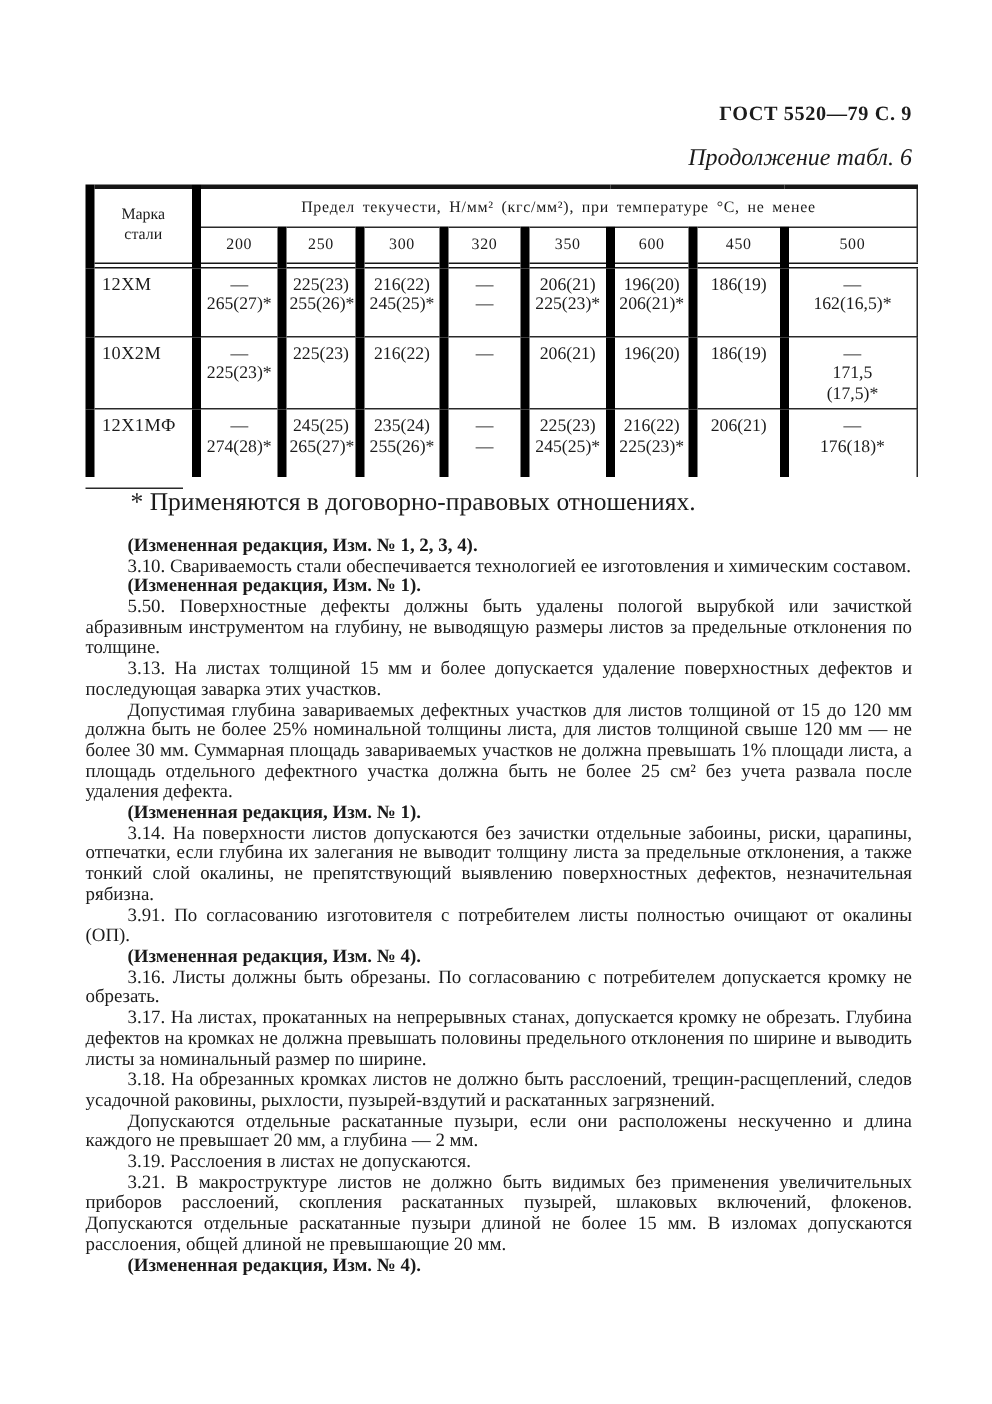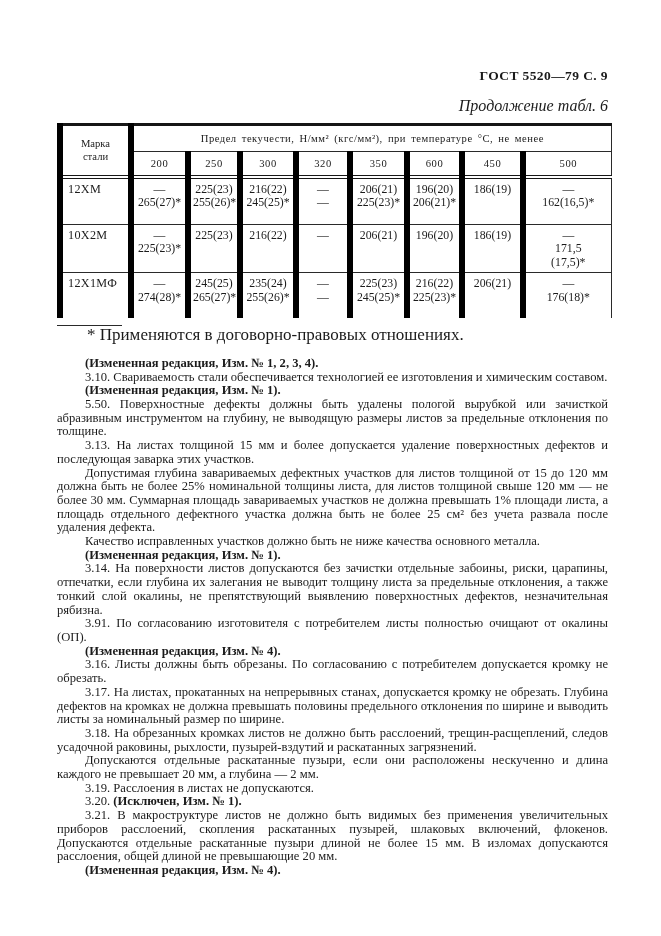--- a/index.html
+++ b/index.html
@@ -245,28 +245,26 @@
   <div class="footnote-rule"></div>
   <p class="footnote">* Применяются в договорно-правовых отношениях.</p>
 
   <div class="text-block">
     <p class="b">(Измененная редакция, Изм. № 1, 2, 3, 4).</p>
     <p>3.10. Свариваемость стали обеспечивается технологией ее изготовления и химическим составом.</p>
     <p class="b">(Измененная редакция, Изм. № 1).</p>
     <p>5.50. Поверхностные дефекты должны быть удалены пологой вырубкой или зачисткой абразивным инструментом на глубину, не выводящую размеры листов за предельные отклонения по толщине.</p>
     <p>3.13. На листах толщиной 15 мм и более допускается удаление поверхностных дефектов и последующая заварка этих участков.</p>
     <p>Допустимая глубина завариваемых дефектных участков для листов толщиной от 15 до 120 мм должна быть не более 25% номинальной толщины листа, для листов толщиной свыше 120 мм — не более 30 мм. Суммарная площадь завариваемых участков не должна превышать 1% площади листа, а площадь отдельного дефектного участка должна быть не более 25 см² без учета развала после удаления дефекта.</p>
-    <p>Качество исправленных участков должно быть не ниже качества основного металла.</p>
     <p class="b">(Измененная редакция, Изм. № 1).</p>
     <p>3.14. На поверхности листов допускаются без зачистки отдельные забоины, риски, царапины, отпечатки, если глубина их залегания не выводит толщину листа за предельные отклонения, а также тонкий слой окалины, не препятствующий выявлению поверхностных дефектов, незначительная рябизна.</p>
     <p>3.91. По согласованию изготовителя с потребителем листы полностью очищают от окалины (ОП).</p>
     <p class="b">(Измененная редакция, Изм. № 4).</p>
     <p>3.16. Листы должны быть обрезаны. По согласованию с потребителем допускается кромку не обрезать.</p>
     <p>3.17. На листах, прокатанных на непрерывных станах, допускается кромку не обрезать. Глубина дефектов на кромках не должна превышать половины предельного отклонения по ширине и выводить листы за номинальный размер по ширине.</p>
     <p>3.18. На обрезанных кромках листов не должно быть расслоений, трещин-расщеплений, следов усадочной раковины, рыхлости, пузырей-вздутий и раскатанных загрязнений.</p>
     <p>Допускаются отдельные раскатанные пузыри, если они расположены нескученно и длина каждого не превышает 20 мм, а глубина — 2 мм.</p>
     <p>3.19. Расслоения в листах не допускаются.</p>
-    <p class="mixed"><span>3.20. </span><b>(Исключен, Изм. № 1).</b></p>
     <p>3.21. В макроструктуре листов не должно быть видимых без применения увеличительных приборов расслоений, скопления раскатанных пузырей, шлаковых включений, флокенов. Допускаются отдельные раскатанные пузыри длиной не более 15 мм. В изломах допускаются расслоения, общей длиной не превышающие 20 мм.</p>
     <p class="b">(Измененная редакция, Изм. № 4).</p>
   </div>
 
 </div>
 
 </body></html>

